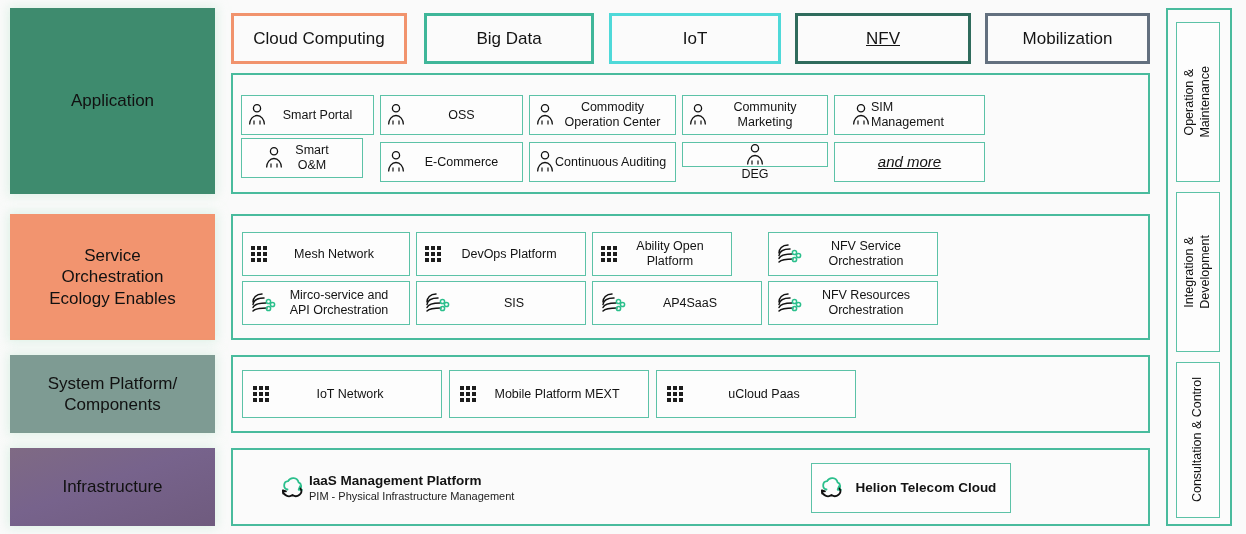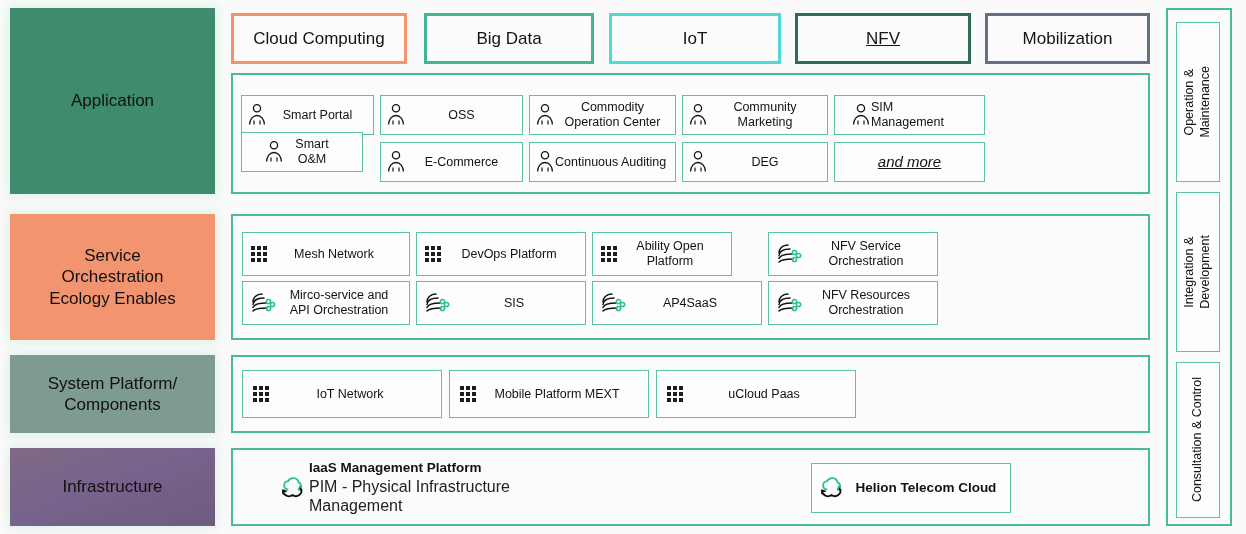--- a/index.html
+++ b/index.html
@@ -67,21 +67,21 @@
   .tile .ico{flex:0 0 auto;display:flex;align-items:center;justify-content:center;}
 
   .tile-em .tile-text{
     font-style:italic;font-size:15px;
     text-decoration:underline;
   }
 
   
   .tile-infra{font-size:13px;}
   .tile-infra .t-main{font-weight:bold;font-size:13.5px;line-height:1.25;}
-  .tile-infra .t-sub{font-size:16px;line-height:1.2;color:#222;}
+  .tile-infra .t-sub{font-size:11px;line-height:1.2;color:#222;}
   .tile-infra .tile-text{text-align:left;}
   .tile-infra.centered .tile-text{text-align:center;}
 
   
   .rail{
     position:absolute;left:1166px;top:8px;width:66px;height:518px;
     background:#fbfbfb;border:2px solid #49bb9d;box-sizing:border-box;
   }
   .rail-cell{
     position:absolute;left:8px;width:44px;
@@ -182,21 +182,21 @@
         <span class="ico">
           <svg width="20" height="24" viewBox="0 0 20 24">
             <circle cx="10" cy="5.2" r="3.6" fill="none" stroke="#111" stroke-width="1.3"></circle>
             <path d="M2.6 21.5 A7.4 9 0 0 1 17.4 21.5" fill="none" stroke="#111" stroke-width="1.3"></path>
             <line x1="7" y1="17.5" x2="7" y2="21.5" stroke="#111" stroke-width="1.2"></line>
             <line x1="13" y1="17.5" x2="13" y2="21.5" stroke="#111" stroke-width="1.2"></line>
           </svg>
         </span>
         <span class="tile-text">SIM Management</span>
       </div>
-      <div class="tile" style="left: 8px; top: 57px; width: 122px; height: 40px; padding: 0px 22px;">
+      <div class="tile" style="left: 8px; top: 63px; width: 122px; height: 40px; padding: 0px 22px;">
         <span class="ico">
           <svg width="20" height="24" viewBox="0 0 20 24">
             <circle cx="10" cy="5.2" r="3.6" fill="none" stroke="#111" stroke-width="1.3"></circle>
             <path d="M2.6 21.5 A7.4 9 0 0 1 17.4 21.5" fill="none" stroke="#111" stroke-width="1.3"></path>
             <line x1="7" y1="17.5" x2="7" y2="21.5" stroke="#111" stroke-width="1.2"></line>
             <line x1="13" y1="17.5" x2="13" y2="21.5" stroke="#111" stroke-width="1.2"></line>
           </svg>
         </span>
         <span class="tile-text">Smart O&amp;M</span>
       </div>
@@ -215,21 +215,21 @@
         <span class="ico">
           <svg width="20" height="24" viewBox="0 0 20 24">
             <circle cx="10" cy="5.2" r="3.6" fill="none" stroke="#111" stroke-width="1.3"></circle>
             <path d="M2.6 21.5 A7.4 9 0 0 1 17.4 21.5" fill="none" stroke="#111" stroke-width="1.3"></path>
             <line x1="7" y1="17.5" x2="7" y2="21.5" stroke="#111" stroke-width="1.2"></line>
             <line x1="13" y1="17.5" x2="13" y2="21.5" stroke="#111" stroke-width="1.2"></line>
           </svg>
         </span>
         <span class="tile-text">Continuous Auditing</span>
       </div>
-      <div class="tile" style="left: 449px; top: 67px; width: 146px; height: 40px; padding: 0px 5px;">
+      <div class="tile" style="left: 449px; top: 67px; width: 146px; height: 25px; padding: 0px 5px; flex-direction: column;">
         <span class="ico">
           <svg width="20" height="24" viewBox="0 0 20 24">
             <circle cx="10" cy="5.2" r="3.6" fill="none" stroke="#111" stroke-width="1.3"></circle>
             <path d="M2.6 21.5 A7.4 9 0 0 1 17.4 21.5" fill="none" stroke="#111" stroke-width="1.3"></path>
             <line x1="7" y1="17.5" x2="7" y2="21.5" stroke="#111" stroke-width="1.2"></line>
             <line x1="13" y1="17.5" x2="13" y2="21.5" stroke="#111" stroke-width="1.2"></line>
           </svg>
         </span>
         <span class="tile-text">DEG</span>
       </div>

